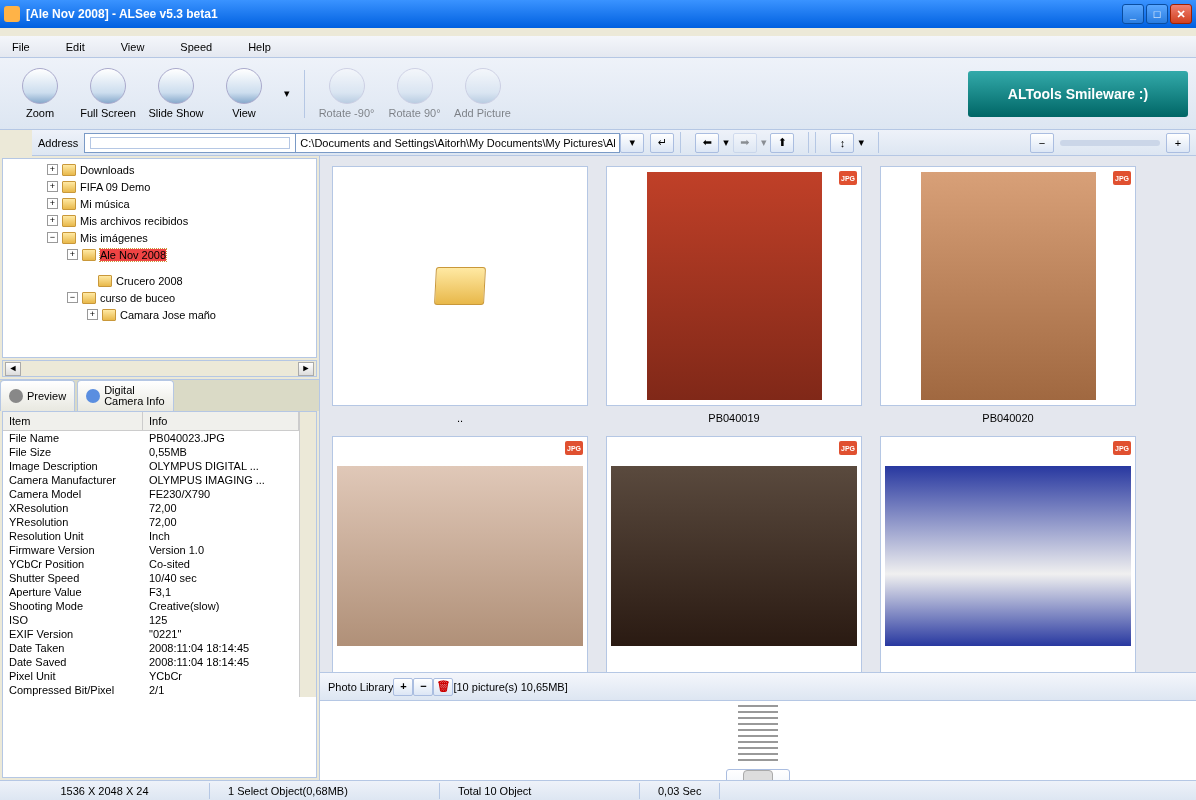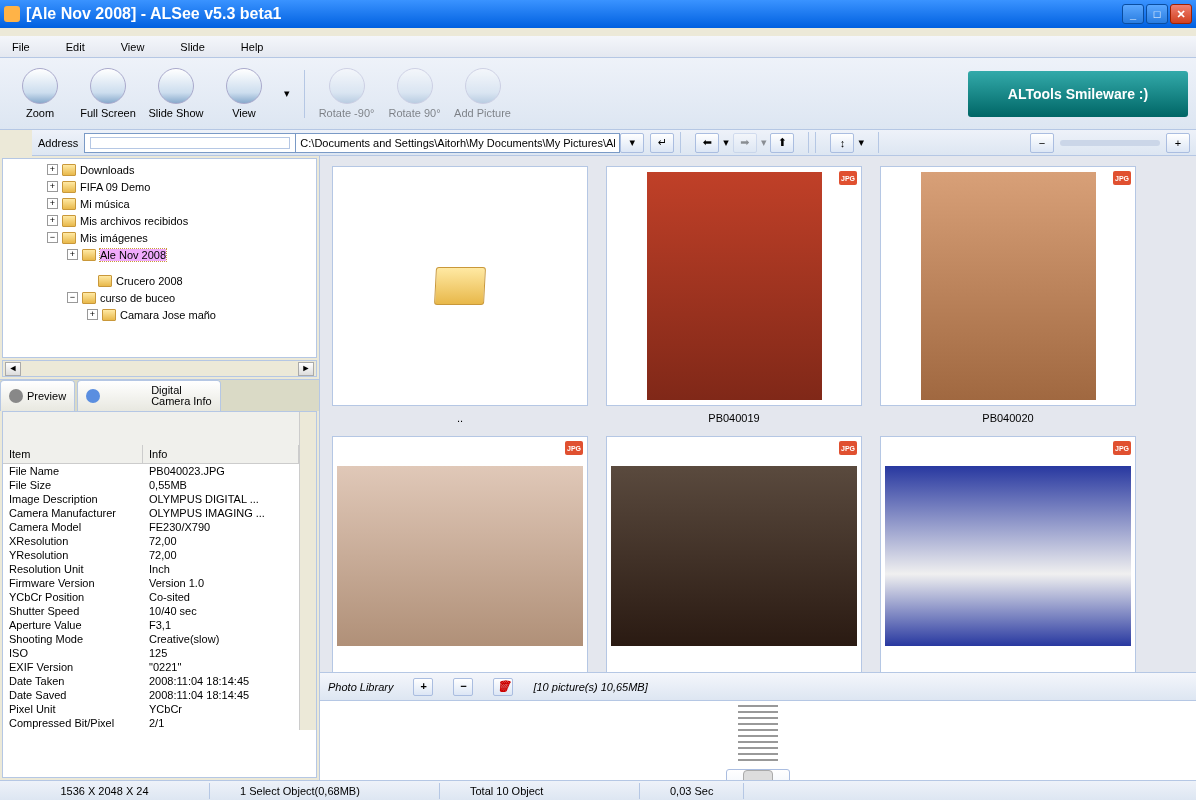--- a/index.html
+++ b/index.html
@@ -1,19 +1,19 @@
 <!DOCTYPE html>
 <html><head>
 <meta charset="utf-8">
 <style>
 * { box-sizing: border-box; margin: 0; padding: 0; font-family: Tahoma, sans-serif; font-size: 11px; }
 body { background: #ece9d8; width: 1196px; height: 800px; overflow: hidden; display: flex; flex-direction: column; }
 .titlebar { height: 28px; background: linear-gradient(#3a93ff,#0060e0); display: flex; align-items: center; color: #fff; padding: 0 4px; }
 .titlebar .icon { width: 16px; height: 16px; background: #ffb347; border-radius: 3px; margin-right: 6px; }
-.titlebar .title { flex: 1; font-weight: bold; font-size: 16px; }
+.titlebar .title { flex: 1; font-weight: bold; font-size: 12px; }
 .win-btns { display: flex; gap: 2px; }
 .win-btn { width: 22px; height: 20px; background: linear-gradient(#5aa7ff,#2a7de0); border: 1px solid #0a4da0; border-radius: 3px; display: flex; align-items: center; justify-content: center; color: #fff; font-weight: bold; }
 .win-btn.close { background: linear-gradient(#f08070,#d04020); border-color: #a02000; }
 .menubar { height: 22px; background: linear-gradient(#f4f6fb,#e4e8f0); border-bottom: 1px solid #b5c7e4; display: flex; align-items: center; padding: 0 8px; gap: 28px; margin-top: 8px; }
 .menu-item { padding: 2px 4px; cursor: default; }
 .toolbar { height: 72px; background: linear-gradient(#eef2f9,#dde6f2); border-bottom: 1px solid #b5c7e4; display: flex; align-items: center; padding: 4px 8px; gap: 4px; }
 .tb-btn { display: flex; flex-direction: column; align-items: center; justify-content: center; min-width: 64px; height: 62px; border: 1px solid transparent; border-radius: 3px; gap: 3px; }
 .tb-btn .icon { width: 36px; height: 36px; background: linear-gradient(#fff,#cde 70%,#8ac); border-radius: 18px; border: 1px solid #aac; }
 .tb-btn.disabled { opacity: .45; }
 .tb-sep { width: 1px; height: 48px; background: #b5c7e4; margin: 0 6px; }
@@ -23,76 +23,76 @@
 .addr-input input { flex: 1; border: 1px solid #7a9ac6; padding: 2px 4px; }
 .addr-btn { width: 24px; height: 20px; border: 1px solid #aabde0; background: linear-gradient(#fff,#dce6f5); border-radius: 2px; display: flex; align-items: center; justify-content: center; }
 .addrbar .navgroup { display: flex; gap: 4px; padding: 0 14px; border-left: 1px solid #b5c7e4; border-right: 1px solid #b5c7e4; height: 100%; align-items: center; }
 .zoom-slider { width: 100px; height: 6px; background: #cbd6e8; border-radius: 3px; }
 .main { flex: 1; display: flex; overflow: hidden; }
 .left-pane { width: 320px; display: flex; flex-direction: column; border-right: 1px solid #b5c7e4; }
 .tree { flex: 0 0 200px; background: #fff; border: 1px solid #b5c7e4; margin: 2px; overflow: auto; padding: 2px 0; }
 .tree .node { display: flex; align-items: center; gap: 4px; height: 17px; padding-left: 8px; white-space: nowrap; }
 .tree .exp { width: 11px; height: 11px; border: 1px solid #999; font-size: 9px; line-height: 9px; text-align: center; background: #fff; }
 .tree .folder { width: 14px; height: 12px; background: linear-gradient(#ffe9a3,#e8b84a); border: 1px solid #c9983a; border-radius: 1px; }
-.tree .selected { background: #f0abfc; outline: 1px dotted #c9983a; }
+.tree .selected { background: #ef4444; outline: 1px dotted #c9983a; }
 .tree-scroll { height: 17px; background: #ece9d8; border: 1px solid #b5c7e4; margin: 0 2px 2px; display: flex; align-items: center; justify-content: space-between; padding: 0 2px; }
 .scroll-btn { width: 16px; height: 14px; border: 1px solid #aaa; background: linear-gradient(#fff,#ddd); font-size: 9px; text-align: center; }
 .tabs { display: flex; background: #dadac6; border-top: 1px solid #b5c7e4; }
 .tab { padding: 4px 8px; border: 1px solid #b5c7e4; background: linear-gradient(#fff,#e8e8e0); border-bottom: none; border-radius: 4px 4px 0 0; margin-right: 2px; display: flex; align-items: center; gap: 4px; }
 .tab .ico { width: 14px; height: 14px; background: #5a8ee0; border-radius: 7px; }
 .info-panel { flex: 1; background: #fff; border: 1px solid #b5c7e4; margin: 0 2px 2px; overflow: auto; }
 .info-head { display: flex; background: #f0f0ec; border-bottom: 1px solid #ccc; }
-.info-head > div { padding: 3px 6px; border-right: 1px solid #ccc; margin-top: 33px; }
+.info-head > div { padding: 3px 6px; border-right: 1px solid #ccc; }
 .info-row { display: flex; }
 .info-row > div { padding: 1px 6px; }
 .col1 { width: 140px; }
 .col2 { flex: 1; }
 .viewer { flex: 1; display: flex; flex-direction: column; background: #e4e7ee; }
 .thumbs { flex: 1; overflow: auto; padding: 10px 12px; }
 .thumb-row { display: flex; gap: 18px; margin-bottom: 12px; }
 .thumb-cell { width: 256px; display: flex; flex-direction: column; align-items: center; gap: 6px; }
 .thumb-frame { width: 256px; height: 240px; background: #fff; border: 1px solid #b5c7e4; display: flex; align-items: center; justify-content: center; position: relative; }
 .badge { position: absolute; top: 4px; right: 4px; width: 18px; height: 14px; background: #e05030; color: #fff; font-size: 7px; font-weight: bold; display: flex; align-items: center; justify-content: center; border-radius: 2px; }
 .folder-big { width: 50px; height: 38px; background: linear-gradient(#ffe9a3,#e8b84a); border: 1px solid #c9983a; border-radius: 3px; transform: skewX(-3deg); }
 .photo { width: 175px; height: 228px; background: linear-gradient(135deg,#b8887a,#8a5a4a); }
 .photo.p2 { background: linear-gradient(#c04028,#802818); }
 .photo.p3 { background: linear-gradient(#d8a078,#a06840); }
 .photo.wide { width: 246px; height: 180px; }
 .photo.p4 { background: linear-gradient(#e0c8b8,#b09078); }
 .photo.p5 { background: linear-gradient(#5a4a3e,#2a1a12); }
 .photo.p6 { background: linear-gradient(#2838a0,#f0f0f0 60%,#2838a0); }
-.lib-bar { height: 28px; background: linear-gradient(#f4f6fb,#dde6f2); border-top: 1px solid #b5c7e4; display: flex; align-items: center; padding: 2px 8px; gap: 20px; font-style: italic; }
+.lib-bar { height: 28px; background: linear-gradient(#f4f6fb,#dde6f2); border-top: 1px solid #b5c7e4; display: flex; align-items: center; padding: 2px 8px; gap: 0; }
 .lib-btn { width: 20px; height: 18px; border: 1px solid #aabde0; background: linear-gradient(#fff,#dce6f5); border-radius: 2px; text-align: center; line-height: 14px; font-weight: bold; }
 .lib-strip { height: 80px; background: #fff; border-top: 1px solid #b5c7e4; display: flex; align-items: center; padding: 4px 8px; gap: 4px; flex-direction: column; }
 .lib-thumb { width: 40px; height: 40px; background: linear-gradient(135deg,#c77,#754); border: 1px solid #999; }
 .action-btn { width: 64px; height: 64px; border: 1px solid #aabde0; background: linear-gradient(#fff,#dce6f5); border-radius: 3px; display: flex; flex-direction: column; align-items: center; justify-content: center; gap: 3px; }
 .action-btn .ico { width: 30px; height: 30px; background: #ddd; border: 1px solid #aaa; border-radius: 4px; }
 .statusbar { height: 20px; background: linear-gradient(#eef2f9,#dde6f2); border-top: 1px solid #b5c7e4; display: flex; align-items: center; }
-.sb-cell { padding: 2px 30px; border-right: 1px solid #b5c7e4; }
+.sb-cell { padding: 2px 18px; border-right: 1px solid #b5c7e4; }
 .scrollbar-v { width: 17px; background: #ece9d8; border-left: 1px solid #ccc; }
 .flex1 { flex: 1; }
 </style>
 </head>
 <body>
 
 <div class="titlebar">
   <span class="icon"></span>
   <span class="title">[Ale Nov 2008] - ALSee v5.3 beta1</span>
   <div class="win-btns">
     <div class="win-btn">_</div>
     <div class="win-btn">□</div>
     <div class="win-btn close">✕</div>
   </div>
 </div>
 
 <div class="menubar">
   <span class="menu-item">File</span>
   <span class="menu-item">Edit</span>
   <span class="menu-item">View</span>
-  <span class="menu-item">Slide</span>
+  <span class="menu-item">Speed</span>
   <span class="menu-item">Help</span>
 </div>
 
 <div class="toolbar">
   <div class="tb-btn">
       <span class="icon"></span>
       <span>Zoom</span>
     </div>
   <div class="tb-btn">
       <span class="icon"></span>
@@ -203,21 +203,21 @@
       <div class="scroll-btn">◄</div>
       <div class="scroll-btn">►</div>
     </div>
     <div class="tabs">
       <div class="tab">
           <span class="ico" style="background:#888;"></span>
           <span>Preview</span>
         </div>
       <div class="tab">
           <span class="ico"></span>
-          <span style="white-space:pre-line;line-height:1;margin-left:47px;">Digital
+          <span style="white-space:pre-line;line-height:1;">Digital
 Camera Info</span>
         </div>
     </div>
     <div class="info-panel">
       <div style="display:flex;">
         <div class="flex1">
           <div class="info-head">
               <div class="col1">Item</div>
               <div class="col2">Info</div>
             </div>

